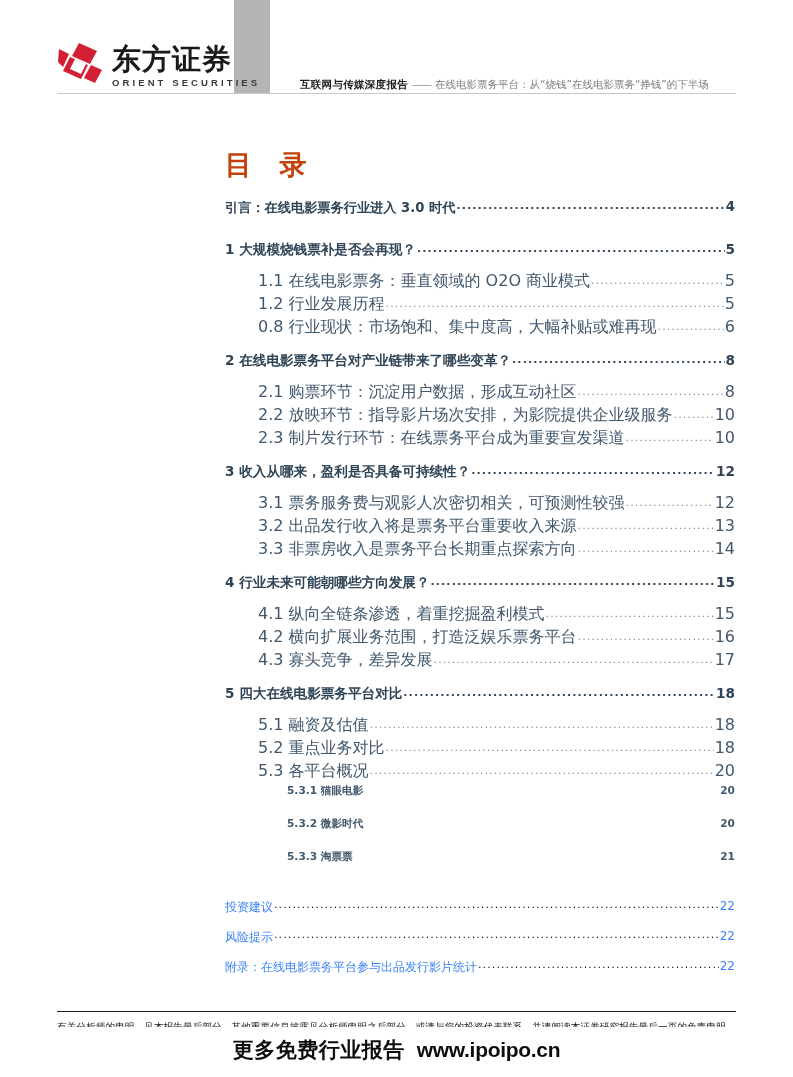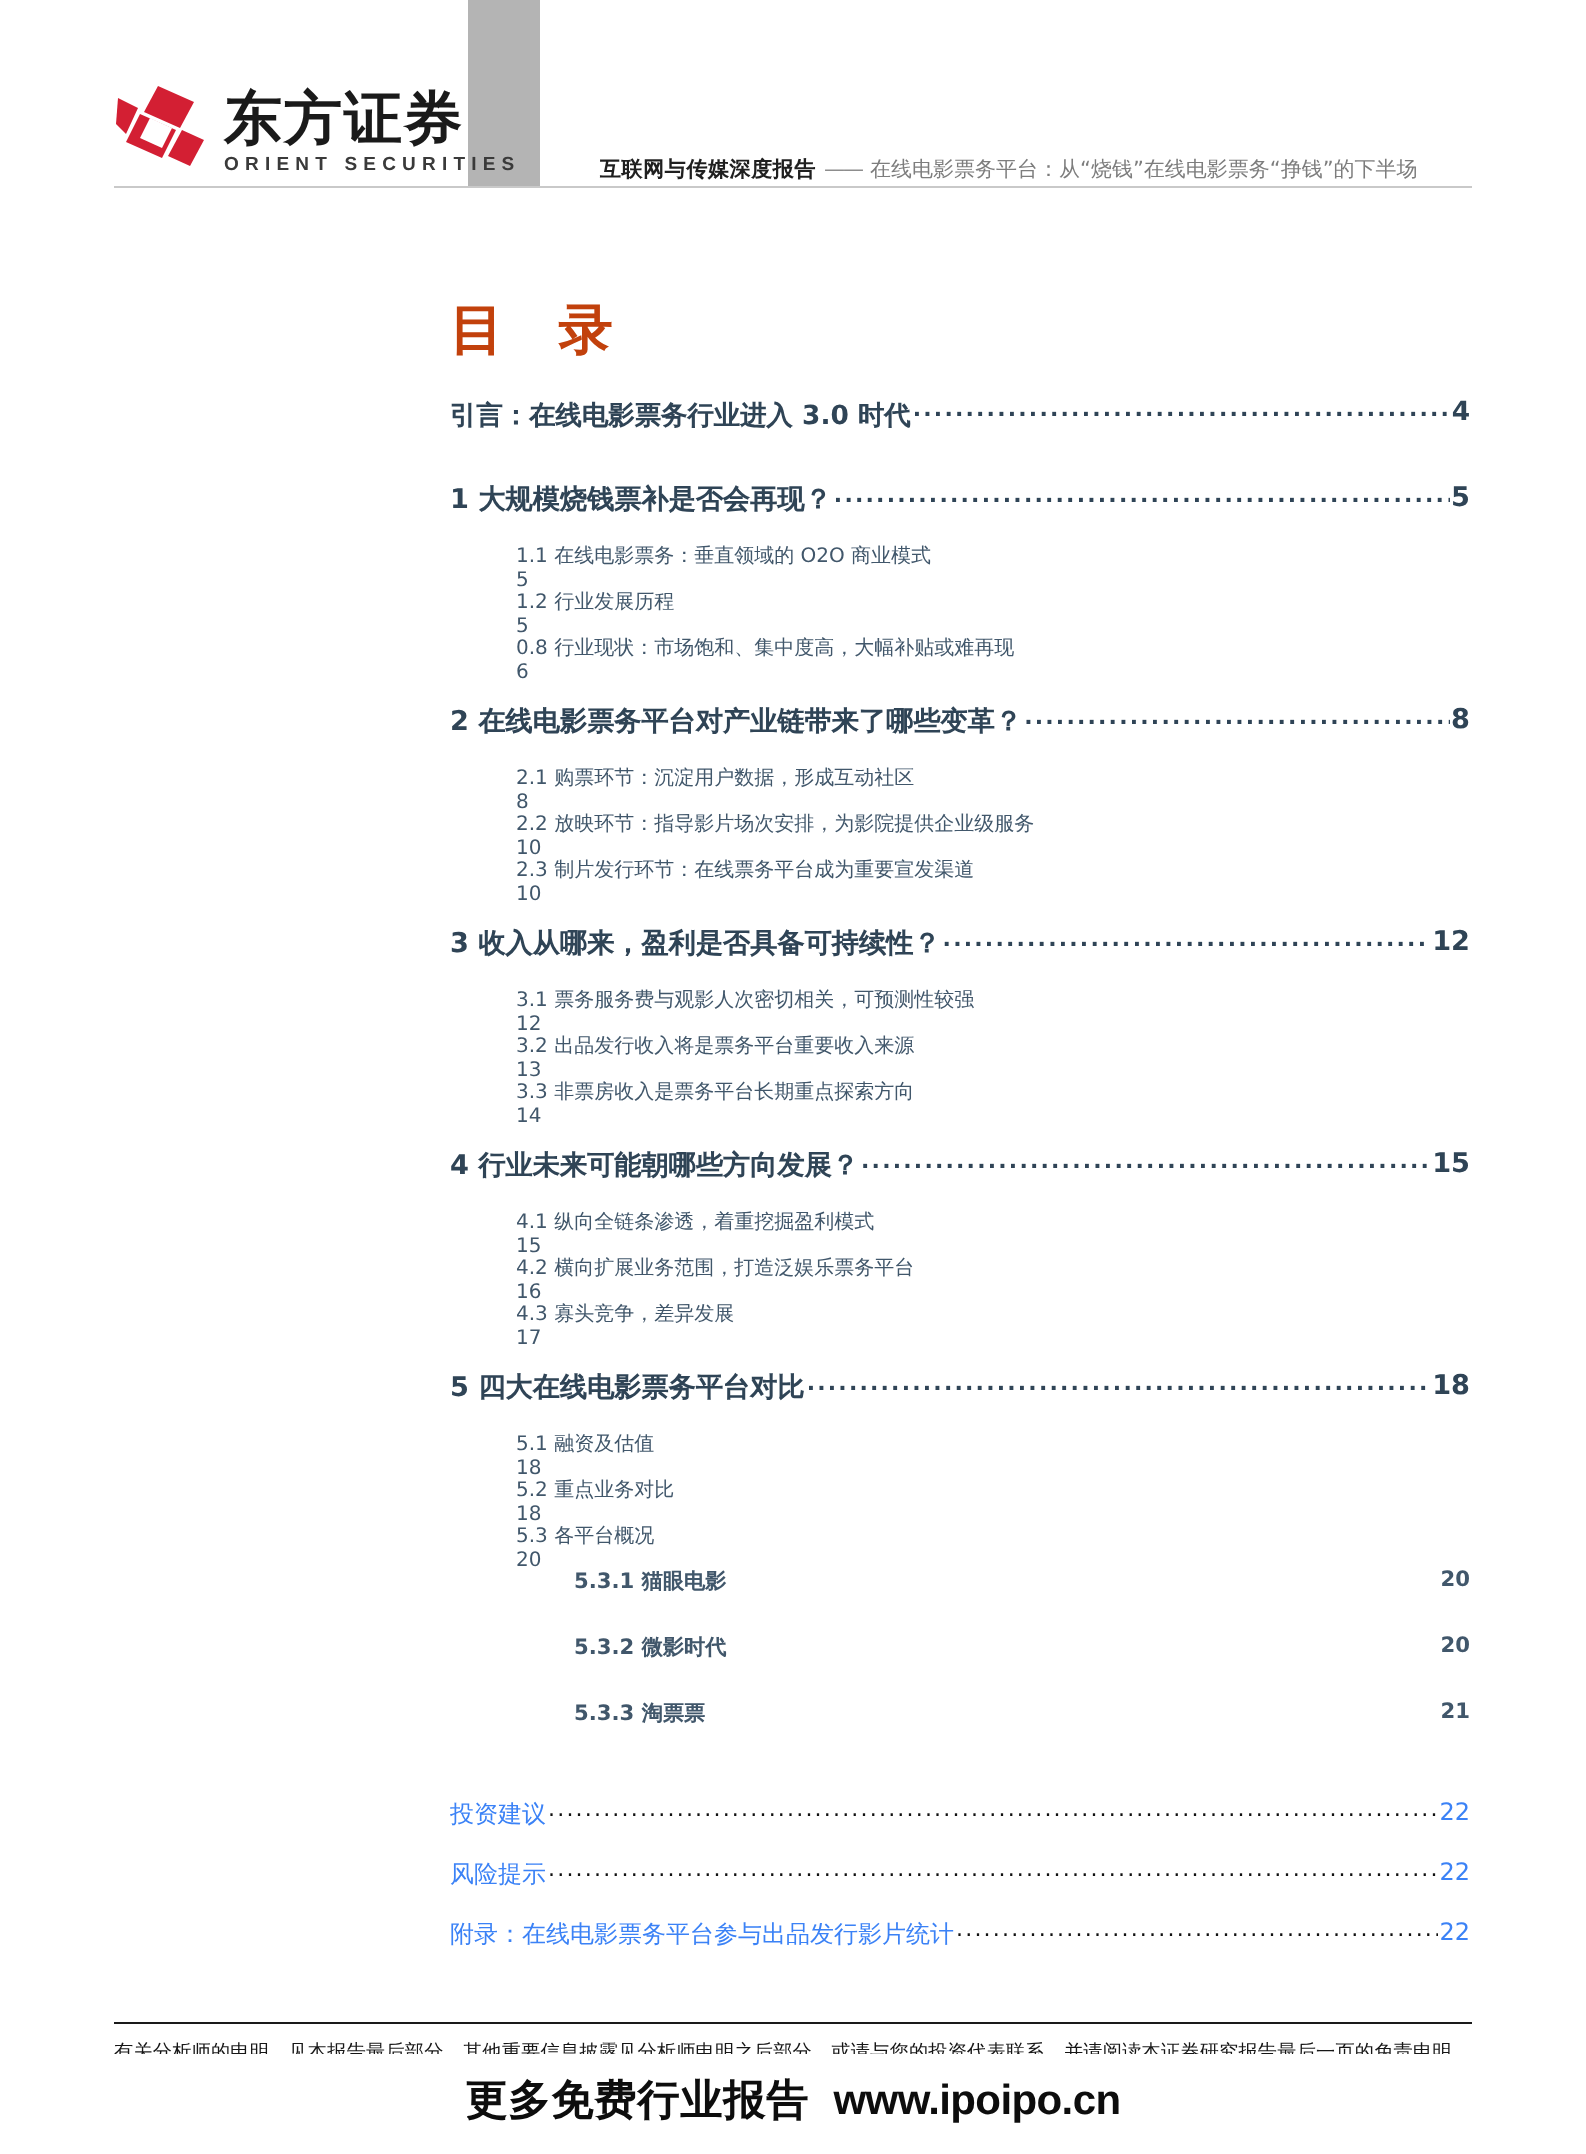--- a/index.html
+++ b/index.html
@@ -150,25 +150,24 @@
     font-size: 13.6px;
     font-weight: bold;
     color: #2f4456;
     padding-left: 0px;
   }
   .lvl1 .toc-leader::before { color: #2f4456; }
 
   
   .lvl2 {
     height: 23px;
-    font-size: 10px;
+    font-size: 16px;
     font-weight: normal;
     color: #41576b;
     padding-left: 33px;
-    flex-direction: column;
   }
   .lvl2 .toc-leader::before { color: #7a8b99; }
 
   
   .lvl3 {
     height: 33px;
     font-size: 10.6px;
     font-weight: bold;
     color: #41576b;
     padding-left: 62px;

